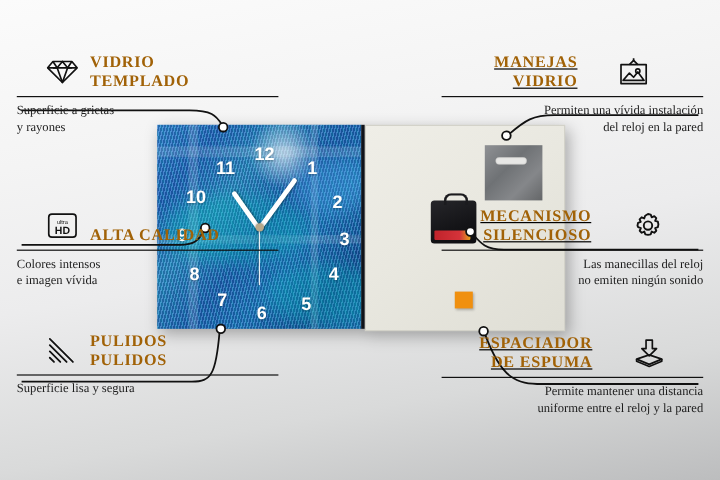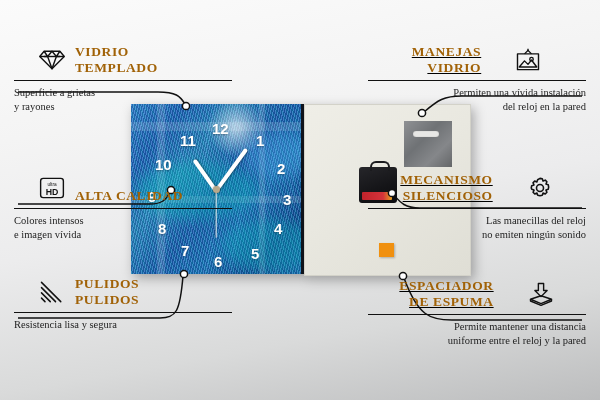--- a/index.html
+++ b/index.html
@@ -203,21 +203,21 @@
               <path d="M4 21L8 25"></path>
             </g>
           </svg>
       </span>
       <span class="ttl">
         <span>PULIDOS</span><br><span>PULIDOS</span>
       </span>
     </div>
     <div class="rule"></div>
     <div class="desc">
-      <span>Resistencia lisa y segura</span>
+      <span>Superficie lisa y segura</span>
     </div>
   </div>
 
   <div class="feat right f-tr">
     <div class="head">
       <span class="ttl">
         <span>MANEJAS</span><br><span>VIDRIO</span>
       </span>
       <span class="ico">
         <svg viewBox="0 0 32 28">

